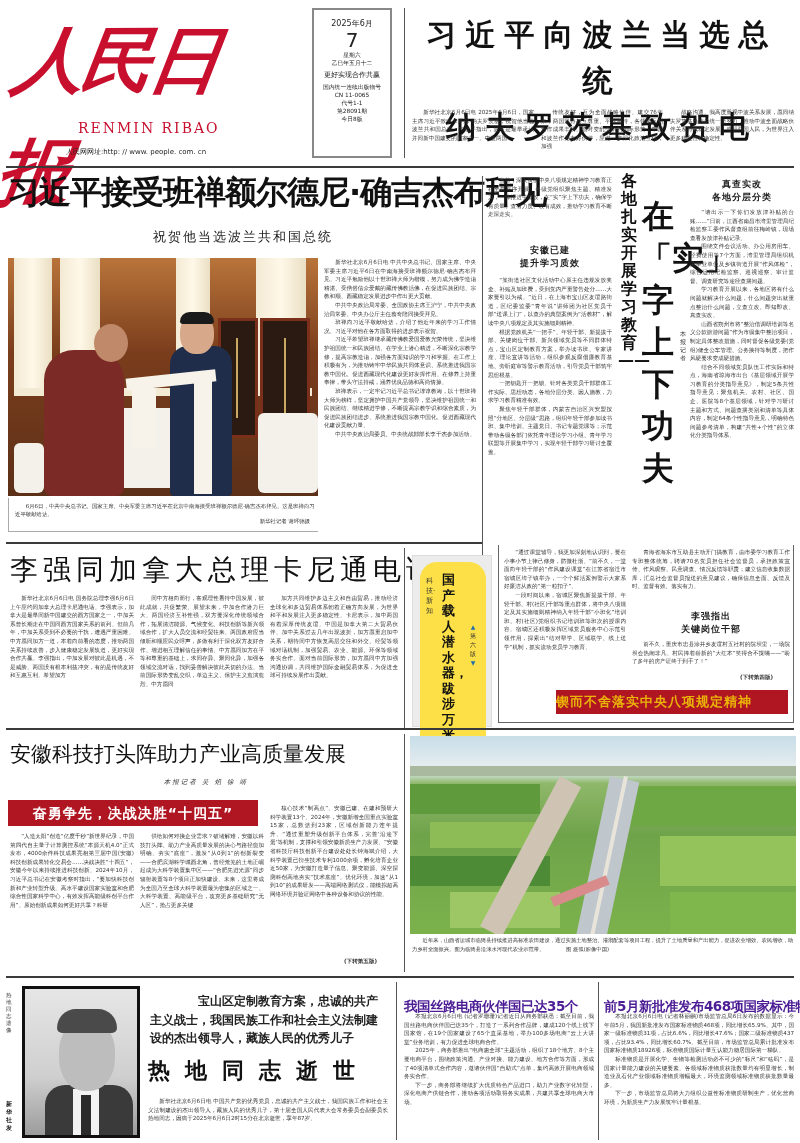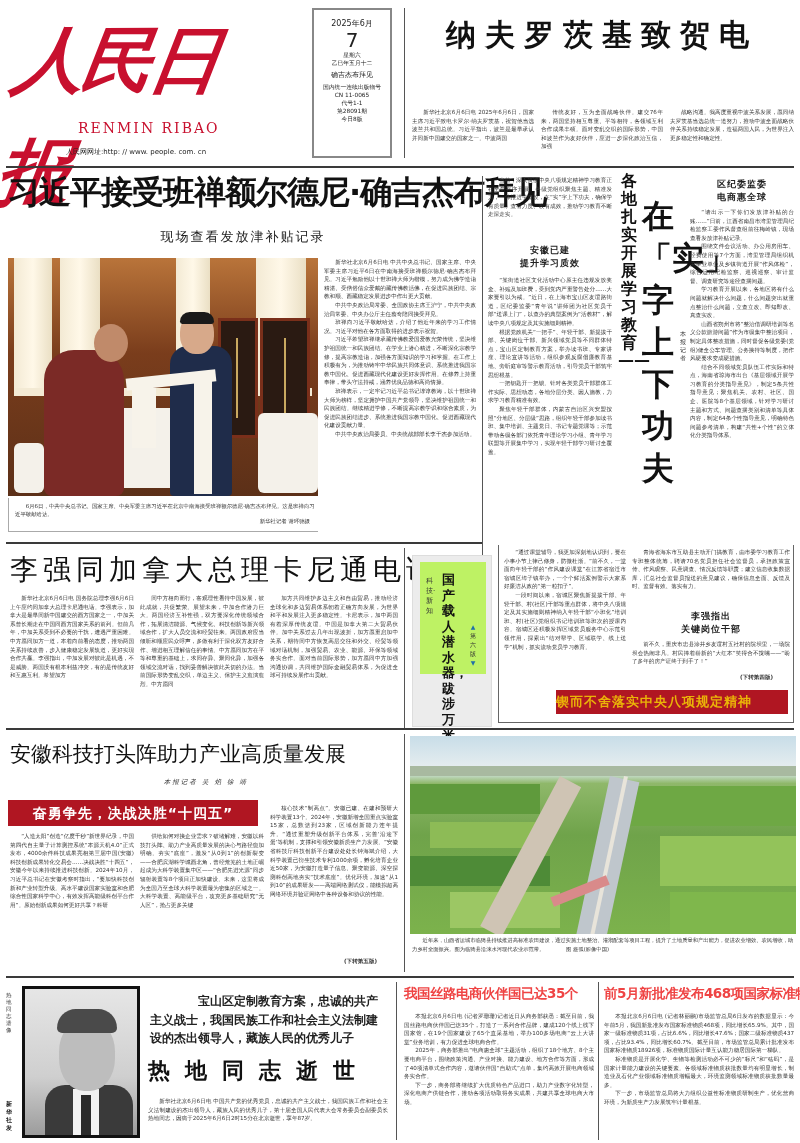--- a/index.html
+++ b/index.html
@@ -48,21 +48,21 @@
   #feat-reporter { left: 680px; top: 330px; width: 10px; font-family: "DejaVu Serif", serif; font-size: 6px; line-height: 8px; color: #333; }
   .subhead { position: absolute; text-align: center; font-family: "DejaVu Sans", sans-serif; font-weight: bold; font-size: 9px; line-height: 13px; color: #222; letter-spacing: 1px; }
   #red-banner-right { left: 556px; top: 690px; width: 232px; height: 24px; background: #b01622; color: #eab308; font-family: "DejaVu Sans", sans-serif; font-weight: bold; font-size: 13px; line-height: 24px; text-align: left; letter-spacing: 1px; }
   #feature-box { left: 498px; top: 545px; width: 296px; height: 178px; border: 1px solid #666; border-top: none; }
 
   
   #liqiang-title { left: 10px; top: 550px; width: 390px; font-family: "DejaVu Serif", serif; font-size: 28px; line-height: 40px; letter-spacing: 5px; color: #111; white-space: nowrap; }
 
   
   #sci-box { left: 412px; top: 555px; width: 80px; height: 172px; background: #ececec; border: 1px solid #ddd; }
-  #sci-inner { position: absolute; left: 7px; top: 6px; width: 66px; height: 112px; background: #bef264; }
+  #sci-inner { position: absolute; left: 7px; top: 6px; width: 66px; height: 203px; background: #fde047; border-radius: 17px; }
   #sci-kicker { position: absolute; left: 6px; top: 14px; width: 10px; font-family: "DejaVu Serif", serif; font-size: 7px; line-height: 10px; color: #333; }
   #sci-title { position: absolute; left: 22px; top: 10px; width: 20px; font-family: "DejaVu Sans", sans-serif; font-weight: bold; font-size: 13px; line-height: 15.5px; color: #111; }
   #sci-page { position: absolute; left: 48px; top: 60px; width: 10px; font-family: "DejaVu Serif", serif; font-size: 6px; line-height: 9px; color: #333; text-align: center; }
   .tri { color: #1f6fa8; font-size: 6px; }
 
   
   #anhui-title { left: 10px; top: 738px; width: 392px; font-family: "DejaVu Sans", sans-serif; font-size: 21px; line-height: 32px; color: #111; white-space: nowrap; }
   #anhui-byline { left: 10px; top: 778px; width: 392px; text-align: center; font-family: "DejaVu Serif", serif; font-style: italic; font-size: 6.5px; color: #333; letter-spacing: 2px; }
   #anhui-banner { left: 8px; top: 800px; width: 250px; height: 26px; background: #b01622; color: #fff; font-family: "DejaVu Sans", sans-serif; font-weight: bold; font-size: 14px; line-height: 26px; text-align: center; letter-spacing: 1px; }
 
@@ -75,55 +75,56 @@
   
   #obit-side-top { left: 6px; top: 992px; width: 8px; font-family: "DejaVu Serif", serif; font-size: 5.5px; line-height: 7px; color: #333; }
   #obit-side-bottom { left: 6px; top: 1100px; width: 8px; font-family: "DejaVu Sans", sans-serif; font-weight: bold; font-size: 6px; line-height: 8px; color: #222; }
   #obit-photo { left: 22px; top: 986px; width: 118px; height: 152px; background: #111; padding: 3px; }
   #obit-photo-inner { width: 100%; height: 100%; background: linear-gradient(180deg, #e6e6e6 0%, #cfcfcf 60%, #9c9c9c 100%); position: relative; overflow: hidden; }
   #obit-pre { left: 150px; top: 992px; width: 236px; font-family: "DejaVu Serif", serif; font-weight: bold; font-size: 12px; line-height: 18.5px; color: #222; text-indent: 4em; }
   #obit-title { left: 148px; top: 1056px; width: 240px; font-family: "DejaVu Sans", sans-serif; font-weight: bold; font-size: 22px; line-height: 30px; letter-spacing: 15px; color: #111; white-space: nowrap; }
   #obit-body { left: 148px; top: 1097px; width: 240px; }
 
   
-  .bottom-title { position: absolute; font-family: "DejaVu Sans", sans-serif; font-weight: bold; font-size: 13.5px; line-height: 22px; color: #ef4444; white-space: nowrap; letter-spacing: -0.5px; }
+  .bottom-title { position: absolute; font-family: "DejaVu Sans", sans-serif; font-weight: bold; font-size: 13.5px; line-height: 22px; color: #4c1d95; white-space: nowrap; letter-spacing: -0.5px; margin-top: 13px; }
 </style>
 </head>
 <body>
 
 <div class="abs" id="masthead-logo">人民日报</div>
 <div class="abs" id="masthead-roman">RENMIN RIBAO</div>
 <div class="abs" id="masthead-url">人民网网址:http: // www. people. com. cn</div>
 
 <div class="abs" id="date-box">
   <div class="ym">2025年6月</div>
   <div class="day">7</div>
   <div class="small">星期六</div>
   <div class="small">乙巳年五月十二</div>
-  <div class="pub">确吉杰布拜见</div>
+  <div class="pub">更好实现合作共赢</div>
   <div class="small">国内统一连续出版物号</div>
   <div class="small">CN 11-0065</div>
   <div class="small">代号1-1</div>
   <div class="small">第28091期</div>
   <div class="small">今日8版</div>
 </div>
 
 <div class="rule-v" style="left:404px; top:8px; height:150px;"></div>
 
 <div class="abs" id="poland-title">
+  <div>习近平向波兰当选总统</div>
   <div>纳夫罗茨基致贺电</div>
 </div>
 <div class="col body-text" style="left:412px; top:108px; width:122px; height:50px;">新华社北京6月6日电 2025年6月6日，国家主席习近平致电卡罗尔·纳夫罗茨基，祝贺他当选波兰共和国总统。习近平指出，波兰是最早承认并同新中国建交的国家之一。中波两国</div>
 <div class="col body-text" style="left:541px; top:108px; width:122px; height:50px;">传统友好，互为全面战略伙伴。建交76年来，两国坚持相互尊重、平等相待，各领域互利合作成果丰硕。面对变乱交织的国际形势，中国和波兰作为友好伙伴，应进一步深化政治互信，加强</div>
 <div class="col body-text" style="left:670px; top:108px; width:124px; height:50px;">战略沟通。我高度重视中波关系发展，愿同纳夫罗茨基当选总统一道努力，推动中波全面战略伙伴关系持续稳定发展，造福两国人民，为世界注入更多稳定性和确定性。</div>
 
 <div class="rule-h" style="left:6px; top:166px; width:788px;"></div>
 
 <div class="abs" id="panchen-title">习近平接受班禅额尔德尼·确吉杰布拜见</div>
-<div class="abs" id="panchen-sub">现场查看发放津补贴记录</div>
+<div class="abs" id="panchen-sub">祝贺他当选波兰共和国总统</div>
 
 <div class="abs" id="photo-main">
   <div class="curtain" style="left:6px; width:38px;"></div>
   <div class="curtain" style="left:52px; width:40px;"></div>
   <div class="curtain" style="left:168px; width:34px;"></div>
   <div class="curtain" style="left:248px; width:50px;"></div>
   <div class="abs" style="left:6px; top:130px; width:298px; height:8px; background:#f3ead4;"></div>
   <div class="screen-panel" style="left:210px; top:60px; width:40px; height:120px;"></div>
   <div class="screen-panel" style="left:252px; top:60px; width:50px; height:120px;"></div>
   <div class="bamboo" style="left:228px; top:80px; height:80px;"></div>
@@ -166,22 +167,22 @@
   <p>根据党政机关“一把手”、年轻干部、新提拔干部、关键岗位干部、新兴领域党员等不同群体特点，宝山区定制教育方案，举办读书班、专家讲座、理论宣讲等活动，组织参观反腐倡廉教育基地、旁听庭审等警示教育活动，引导党员干部筑牢思想根基。</p>
   <p>一把钥匙开一把锁。针对各类党员干部群体工作实际、思想动态，各地分层分类、因人施教，力求学习教育精准有效。</p>
   <p>聚焦年轻干部群体，内蒙古自治区兴安盟按照“分地区、分层级”思路，组织年轻干部参加读书班、集中培训、主题党日、书记专题党课等；示范带动各级各部门依托青年理论学习小组、青年学习联盟等开展集中学习，实现年轻干部学习研讨全覆盖。</p>
 </div>
 
 <div class="abs" id="feat-vert-sub">各地扎实开展学习教育——</div>
 <div class="abs" id="feat-vert-big">在「实」字上下功夫</div>
 <div class="abs" id="feat-reporter">本报记者</div>
 
 <div class="subhead" style="left:690px; top:178px; width:104px;">
-  <div>区纪委监委</div>
-  <div>电商惠全球</div>
+  <div>真查实改</div>
+  <div>各地分层分类</div>
 </div>
 <div class="col body-text" style="left:690px; top:208px; width:104px; height:362px;">
   <p>“请出示一下你们发放津补贴的台账……”日前，江西省南昌市湾里管理局纪检监察工委作风督查组前往梅岭镇，现场查看发放津补贴记录。</p>
   <p>围绕文件会议活动、办公用房用车、经费使用等7个方面，湾里管理局组织机关事业单位及乡镇街道开展“作风体检”，综合运用纪检监察、巡视巡察、审计监督、调查研究等途径查摆问题。</p>
   <p>学习教育开展以来，各地区将有什么问题就解决什么问题，什么问题突出就重点整治什么问题，立查立改、即知即改、真查实改。</p>
   <p>山西省朔州市将“整治借调研培训等名义公款旅游问题”作为市级集中整治项目，制定具体整改措施，同时督促各级党委(党组)健全公车管理、公务接待等制度，把作风硬要求变成硬措施。</p>
   <p>结合不同领域党员队伍工作实际和特点，海南省琼海市出台《基层领域开展学习教育的分类指导意见》，制定5条共性指导意见；聚焦机关、农村、社区、国企、医院等8个基层领域，针对学习研讨主题和方式、问题查摆类别和清单等具体内容，制定64条个性指导意见，明确特色问题参考清单，构建“共性+个性”的立体化分类指导体系。</p>
 </div>
 
 <div class="abs" id="feature-box"></div>

